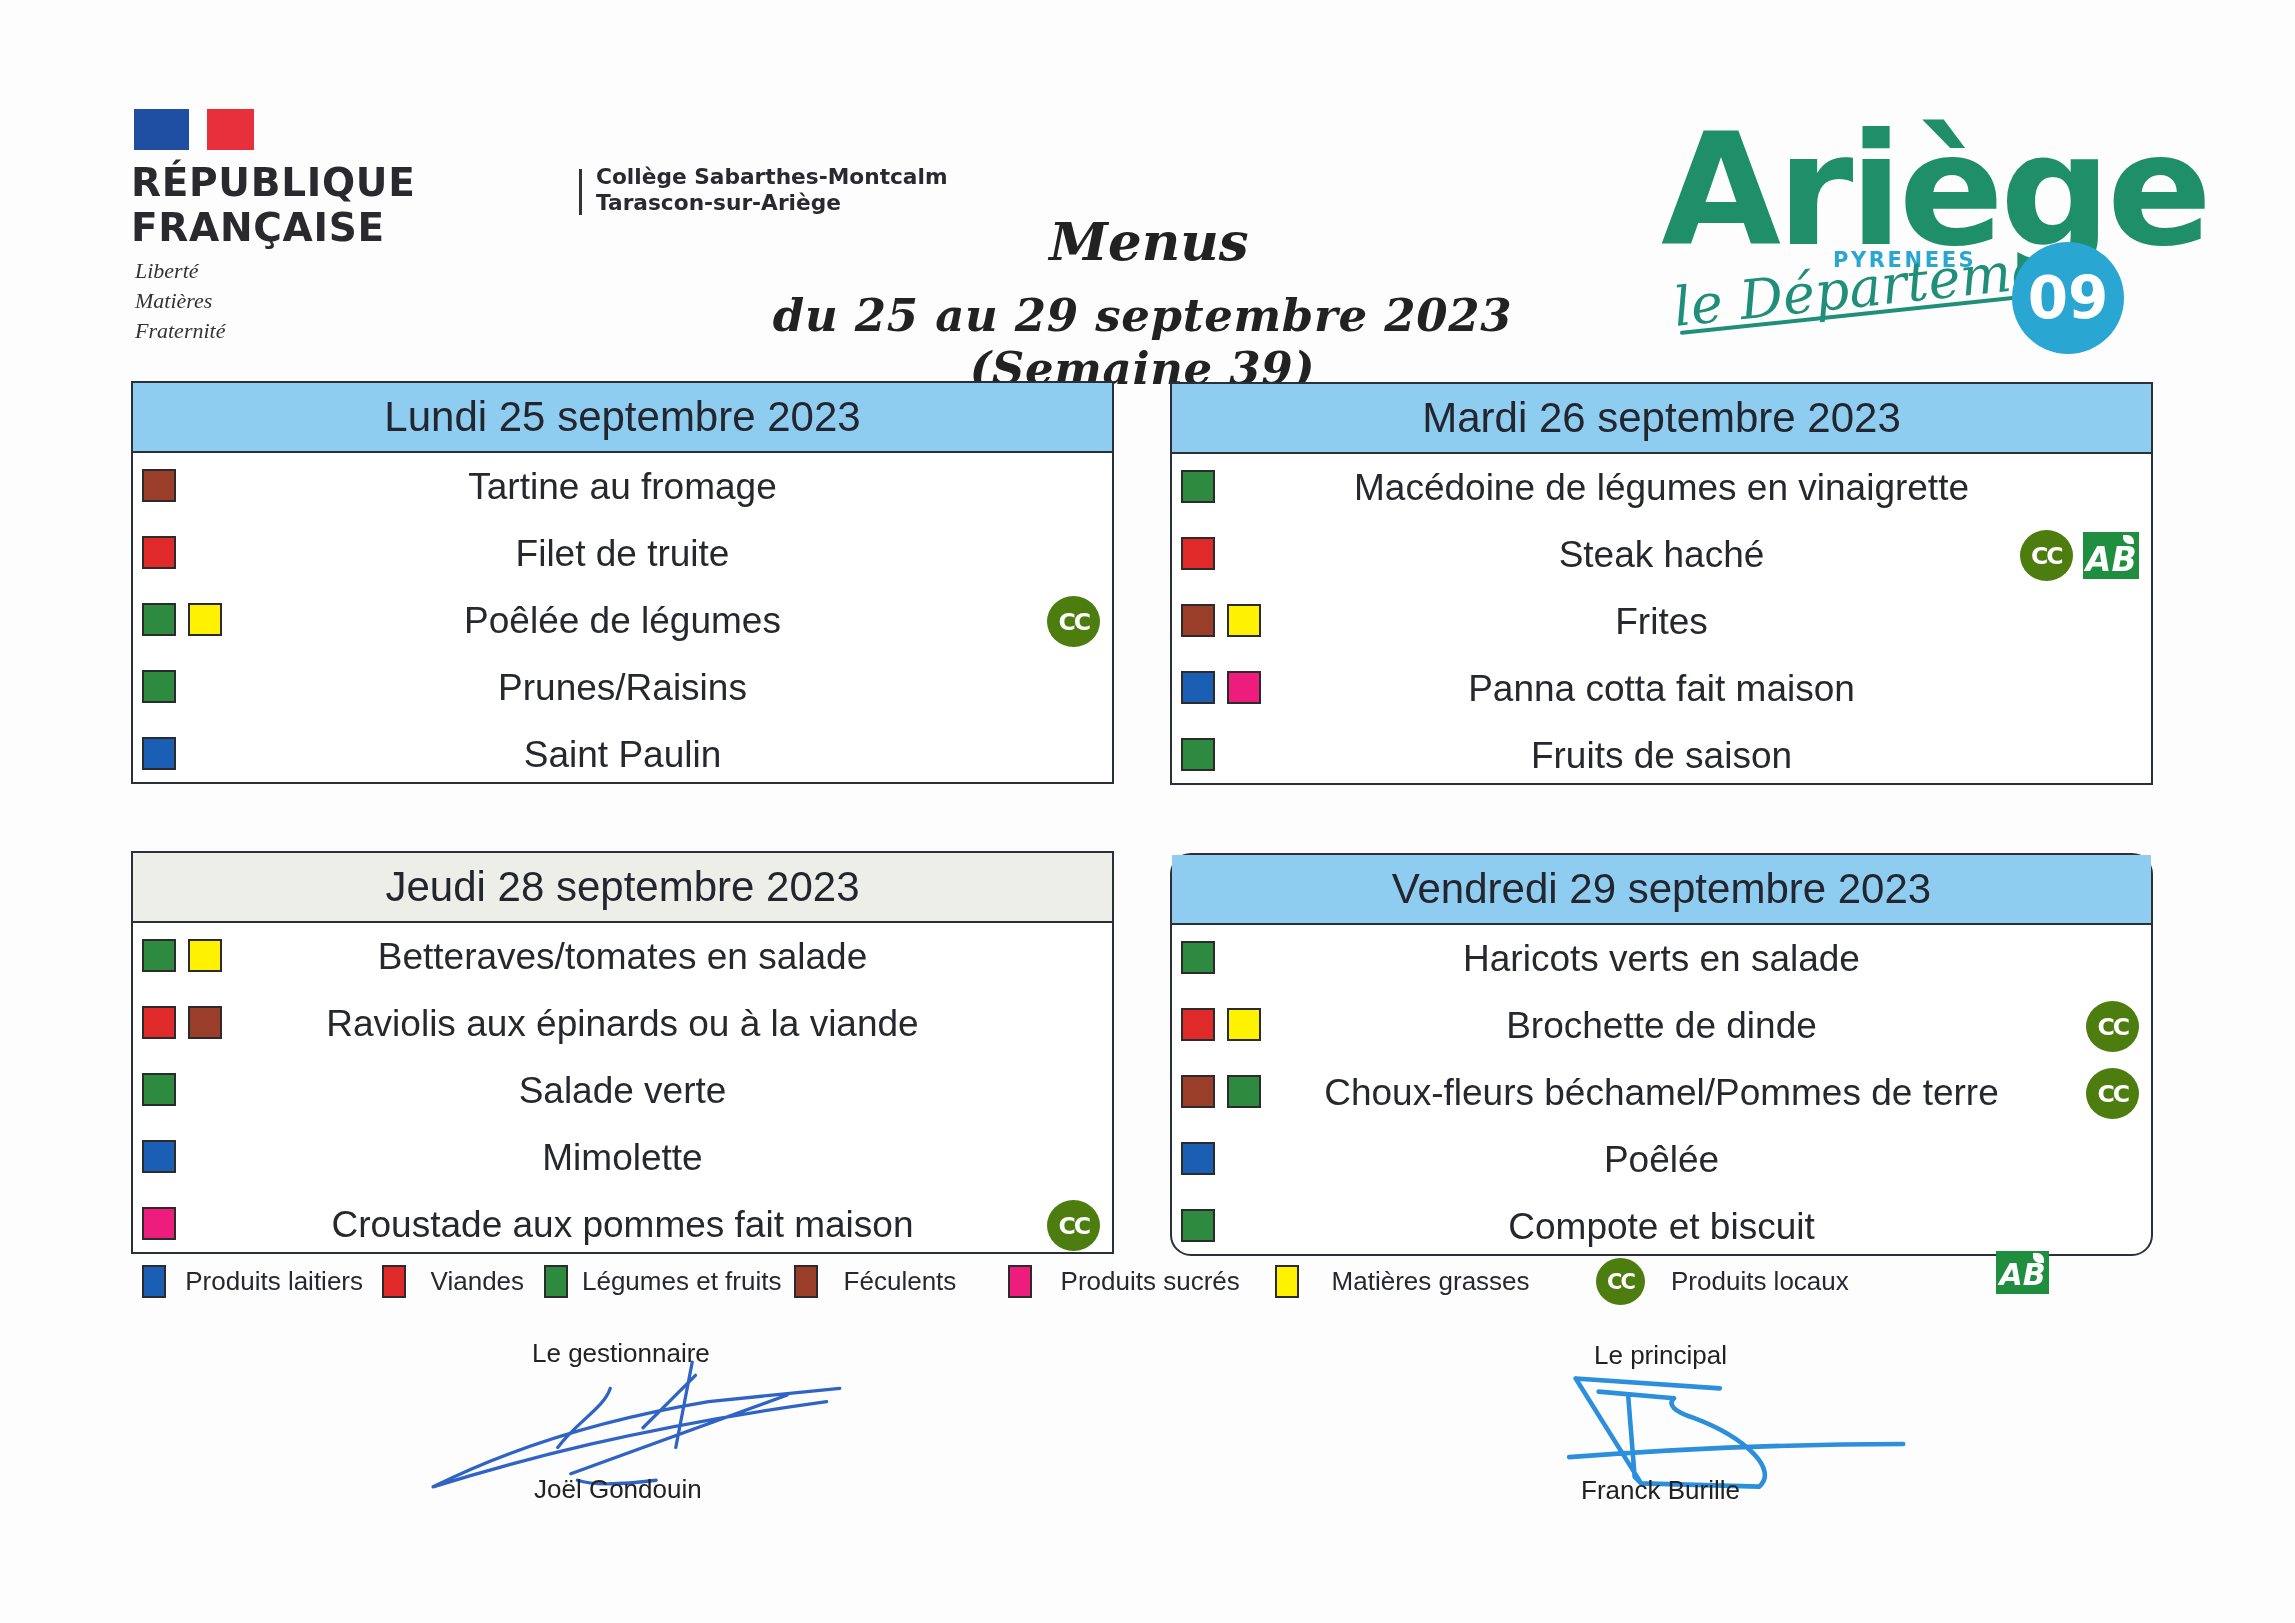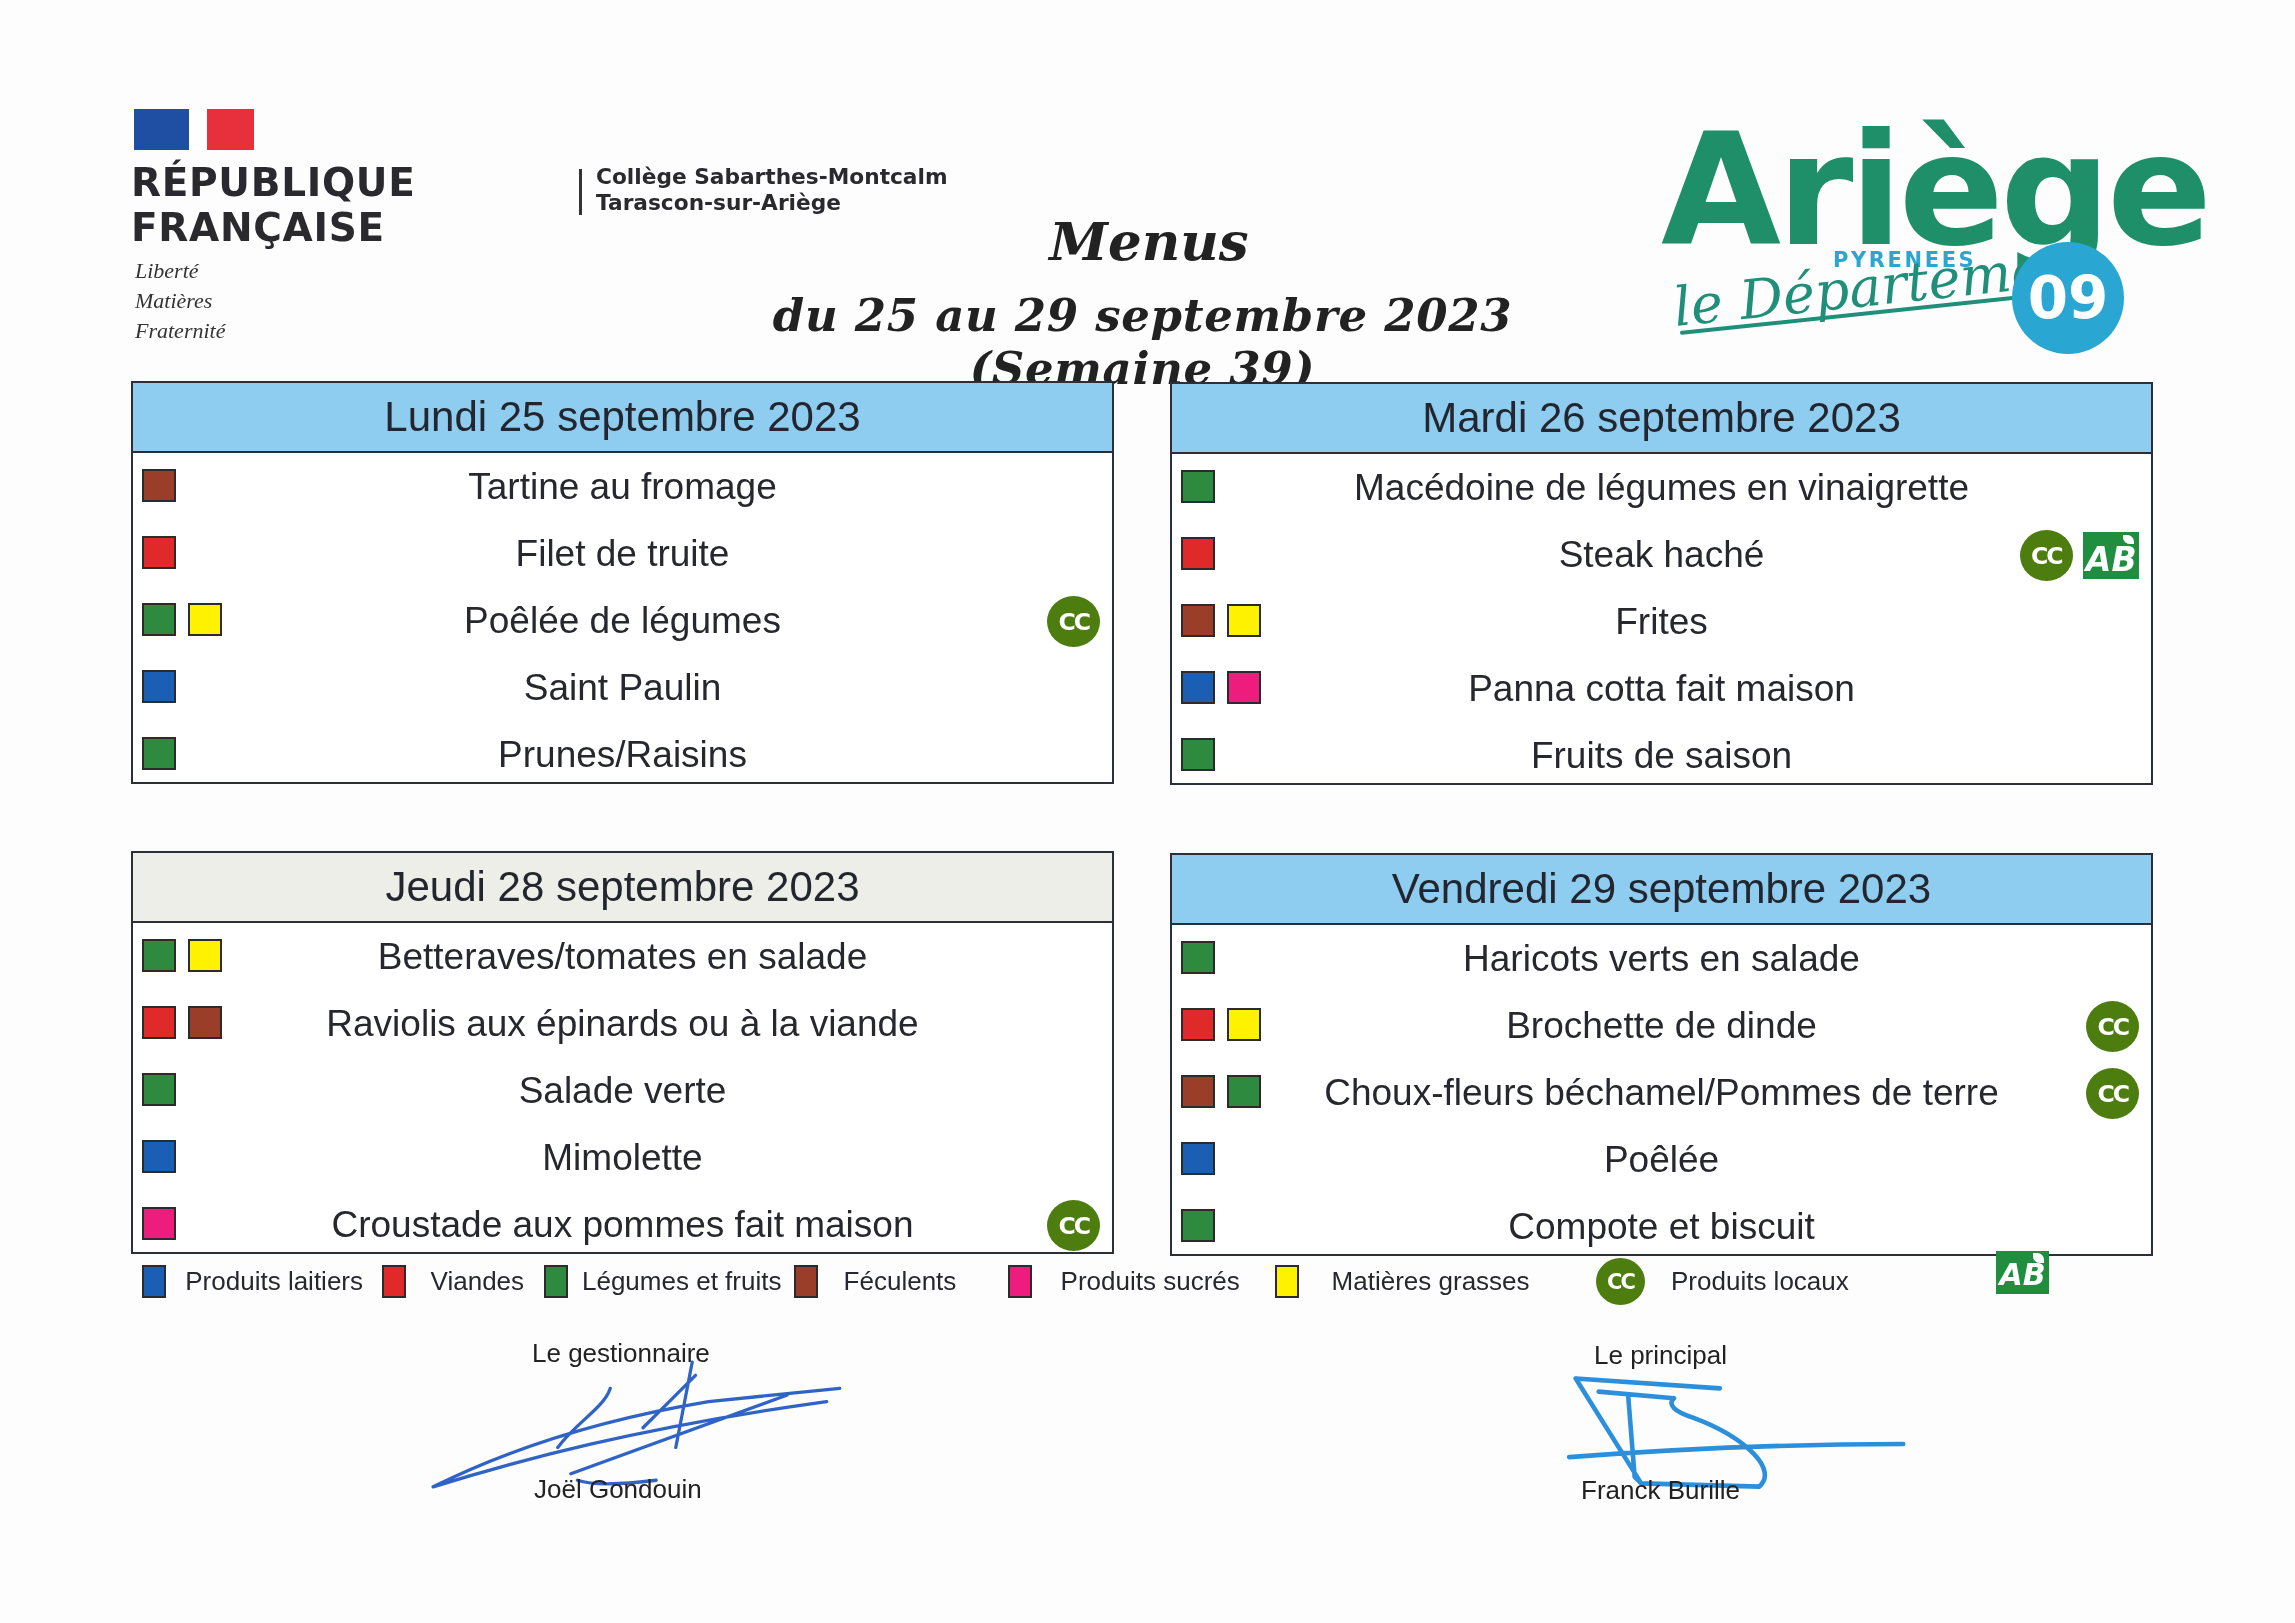--- a/index.html
+++ b/index.html
@@ -128,29 +128,29 @@
           <span class="sw" style="background: rgb(46, 138, 62);"></span>
           <span class="sw" style="background: rgb(255, 242, 0);"></span>
         </div>
         <span>Poêlée de légumes</span>
         <div class="tags">
           <span class="cc">CC</span>
         </div>
       </div>
       <div class="row">
         <div class="swatches">
+          <span class="sw" style="background: rgb(46, 138, 62);"></span>
+        </div>
+        <span>Prunes/Raisins</span>
+      </div>
+      <div class="row">
+        <div class="swatches">
           <span class="sw" style="background: rgb(26, 95, 180);"></span>
         </div>
         <span>Saint Paulin</span>
-      </div>
-      <div class="row">
-        <div class="swatches">
-          <span class="sw" style="background: rgb(46, 138, 62);"></span>
-        </div>
-        <span>Prunes/Raisins</span>
       </div>
     </div>
 </div>
 <div class="day" style="left:1170px; top:382px;">
   <div class="day-head">Mardi 26 septembre 2023</div>
   <div class="rows">
       <div class="row">
         <div class="swatches">
           <span class="sw" style="background: rgb(46, 138, 62);"></span>
         </div>
@@ -224,21 +224,21 @@
         <div class="swatches">
           <span class="sw" style="background: rgb(238, 29, 125);"></span>
         </div>
         <span>Croustade aux pommes fait maison</span>
         <div class="tags">
           <span class="cc">CC</span>
         </div>
       </div>
     </div>
 </div>
-<div class="day" style="left:1170px; top:853px;">
+<div class="day" style="left:1170px; top:853px;border-radius:21px;">
   <div class="day-head">Vendredi 29 septembre 2023</div>
   <div class="rows">
       <div class="row">
         <div class="swatches">
           <span class="sw" style="background: rgb(46, 138, 62);"></span>
         </div>
         <span>Haricots verts en salade</span>
       </div>
       <div class="row">
         <div class="swatches">

